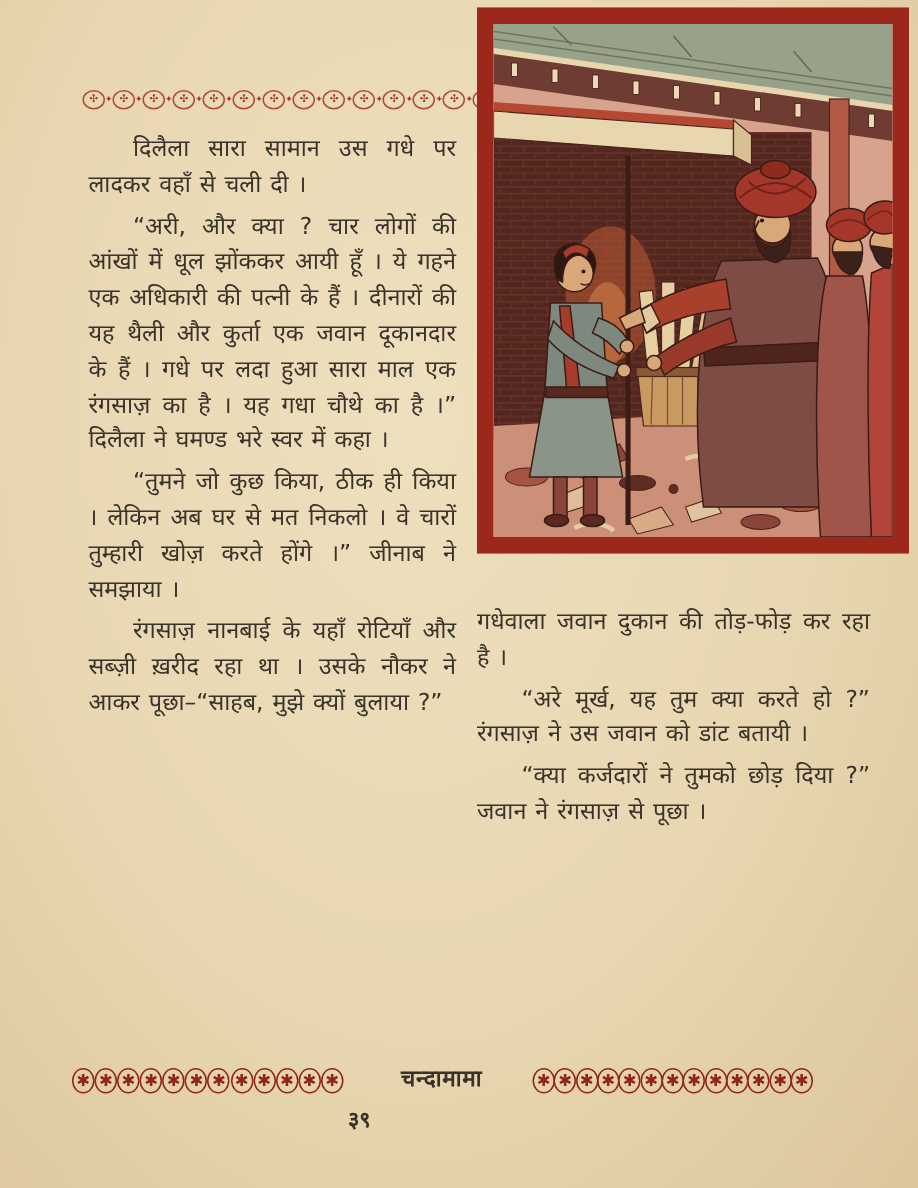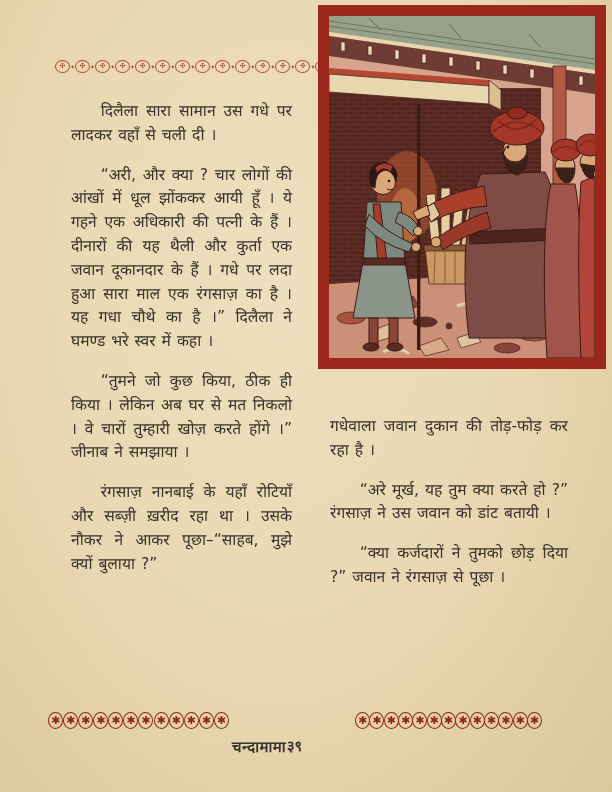--- a/index.html
+++ b/index.html
@@ -16,21 +16,21 @@
   .col{
     position:absolute;
     color:#39322a;
     font-size:15.6px;
     line-height:23.8px;
     font-weight:500;
     word-spacing:1px;
   }
   .left-col{left:55px;top:84px;width:253px;}
   .right-col{left:314px;top:399px;width:270px;}
-  .para{margin:16px;text-align:justify;}
+  .para{margin:4px;text-align:justify;}
   .para.indent{text-indent:1.9em;}
   
   .orn-row{
     position:absolute;
     display:flex;
     align-items:center;
     justify-content:space-between;
   }
   .top-orn{left:55px;top:56px;width:253px;height:20px;}
   .footer-orn-left{left:50px;top:710px;width:179px;height:20px;}
@@ -50,27 +50,27 @@
   }
   .orn-unit.top{
     width:13px;height:11px;
     border:1.2px solid #b24a36;
     color:#a43526;font-size:7px;
     background:transparent;
   }
   .orn-diamond{font-size:6px;color:#a43526;flex:0 0 auto;}
   
   .footer-title{
-    position:absolute;left:232px;top:736px;width:125px;
-    text-align:left;color:#39322a;
+    position:absolute;left:232px;top:708px;width:125px;
+    text-align:center;color:#39322a;
     font-size:15px;font-weight:600;letter-spacing:.5px;
   }
   .page-number{
     position:absolute;left:232px;top:735px;width:125px;
-    text-align:center;color:#39322a;font-size:14.5px;font-weight:600;
+    text-align:left;color:#39322a;font-size:14.5px;font-weight:600;
   }
   
   .illus{
     position:absolute;left:318px;top:5px;
     width:288px;height:364px;
     border:11px solid #9c281b;
     box-sizing:border-box;
     background:#d8a38d;
   }
   .illus svg{display:block;}

